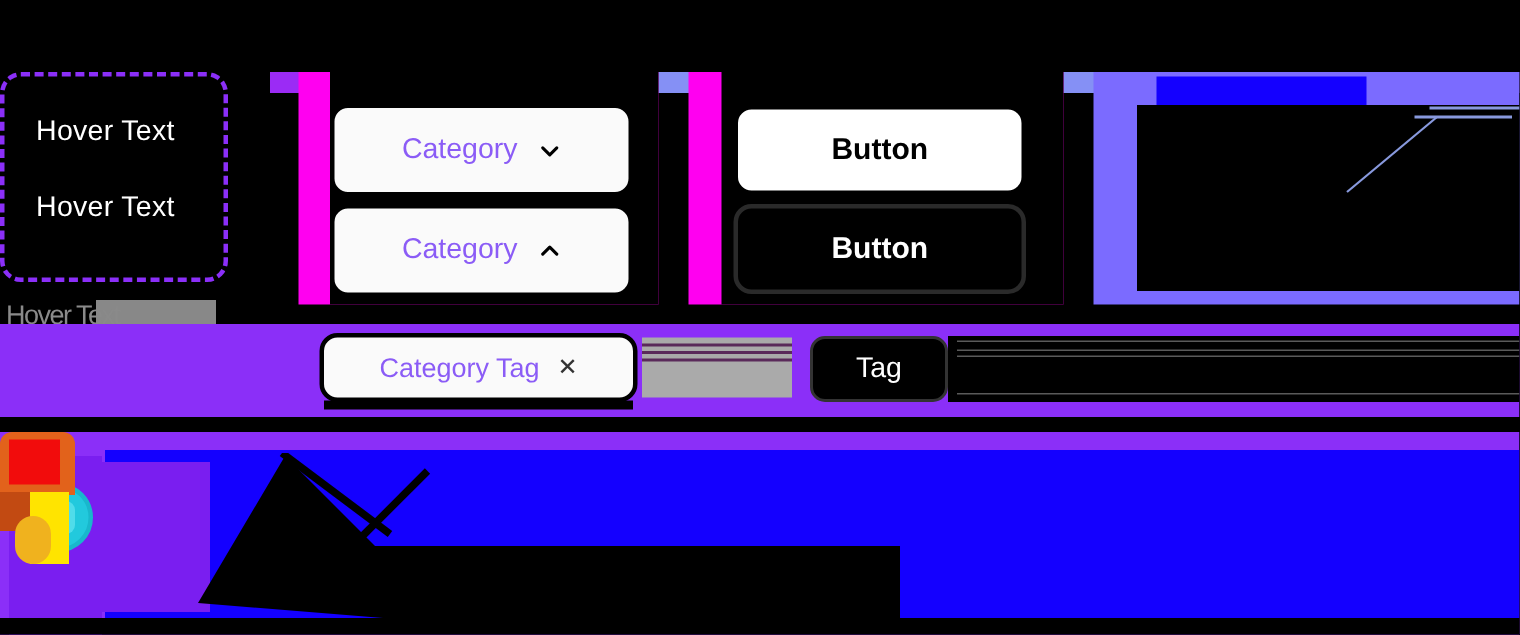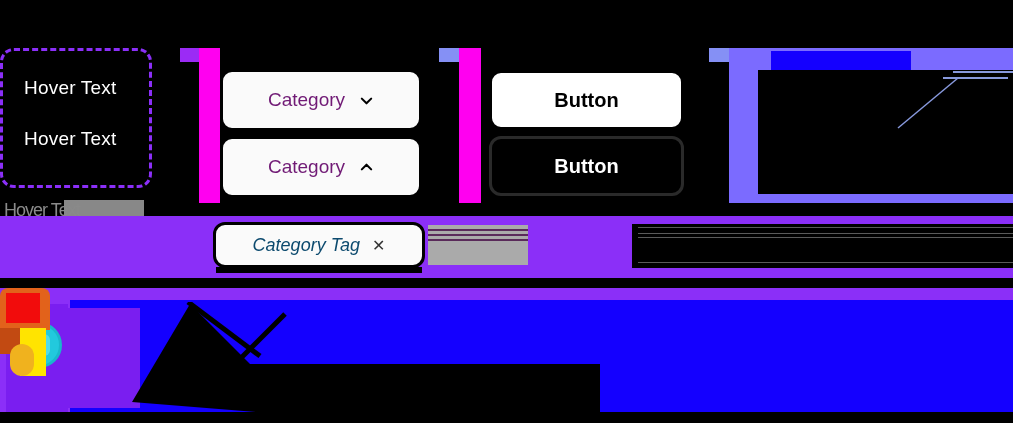--- a/index.html
+++ b/index.html
@@ -27,21 +27,21 @@
   #tooltip-panel .hover-line.l2 { top:77px; }
 
   
   #category-group { left:199px; top:0; width:240px; height:155px; background:#FF00F0; }
   #category-group .inner { position:absolute; left:21px; top:0; right:0; bottom:0; background:#000; }
   .select-box {
     position:absolute; left:0; width:202px; height:62px;
     background:#FAFAFA; border:3px solid #000; border-radius:12px;
     display:flex; align-items:center; justify-content:center; gap:14px;
   }
-  .select-box .lbl { font-size:19px; color:#701a75;text-align:center; }
+  .select-box .lbl { font-size:19px; color:#8b5cf6;text-align:center; }
   .select-box.s1 { top:21px; }
   .select-box.s2 { top:88px; }
   .chev { width:15px; height:15px; display:block; }
 
   
   #button-group { left:459px; top:0; width:250px; height:155px; background:#FF00F0; }
   #button-group .inner { position:absolute; left:22px; top:0; right:0; bottom:0; background:#000;padding-left:32px; }
   .btn {
     position:absolute; left:8px; width:195px; height:60px;
     border-radius:12px; border:3px solid #000;
@@ -63,21 +63,21 @@
     white-space:nowrap; letter-spacing:-1px;
   }
   #artifact-panel .gray-a { position:absolute; left:64px; top:4px; width:80px; height:52px; background:#888; }
   #artifact-panel .gray-b { position:absolute; left:0; top:45px; width:60px; height:16px; background:#888; }
   #tag-strip-bg { left:0; top:168px; width:1013px; height:62px; background:#8B2FF8; }
   #chip {
     left:213px; top:174px; width:212px; height:46px;
     background:#FAFAFA; border:3px solid #000; border-radius:12px;
     display:flex; align-items:center; justify-content:center; gap:12px;
   }
-  #chip .lbl { font-size:18px; color:#0c4a6e;font-style:italic; }
+  #chip .lbl { font-size:18px; color:#8b5cf6; }
   #chip .x { font-size:16px; color:#333; }
   #chip-shadow { left:216px; top:219px; width:206px; height:6px; background:#000; }
   #gray-slab { left:428px; top:177px; width:100px; height:40px; background:#aaa; }
   #gray-slab .ln { position:absolute; left:0; right:0; height:2px; background:#5a2a5a; }
 
   #tag-pill {
     left:540px; top:176px; width:92px; height:44px;
     background:#000; border:2px solid #333; border-radius:10px;
     display:flex; align-items:center; justify-content:center;
     color:#fff; font-size:19px;
@@ -195,20 +195,21 @@
     <span class="x">✕</span>
   </div>
   <div class="abs" id="chip-shadow"></div>
 
   <div class="abs" id="gray-slab">
     <div class="ln" style="top:4px;"></div>
     <div class="ln" style="top:9px;"></div>
     <div class="ln" style="top:14px;"></div>
   </div>
 
+  <div class="abs" id="tag-pill">Tag</div>
 
   <div class="abs" id="black-bar">
     <div class="ln" style="top:3px;"></div>
     <div class="ln" style="top:9px;"></div>
     <div class="ln" style="top:13px;"></div>
     <div class="ln" style="top:38px;"></div>
   </div>
 
   <div class="abs" id="bottom">
 

